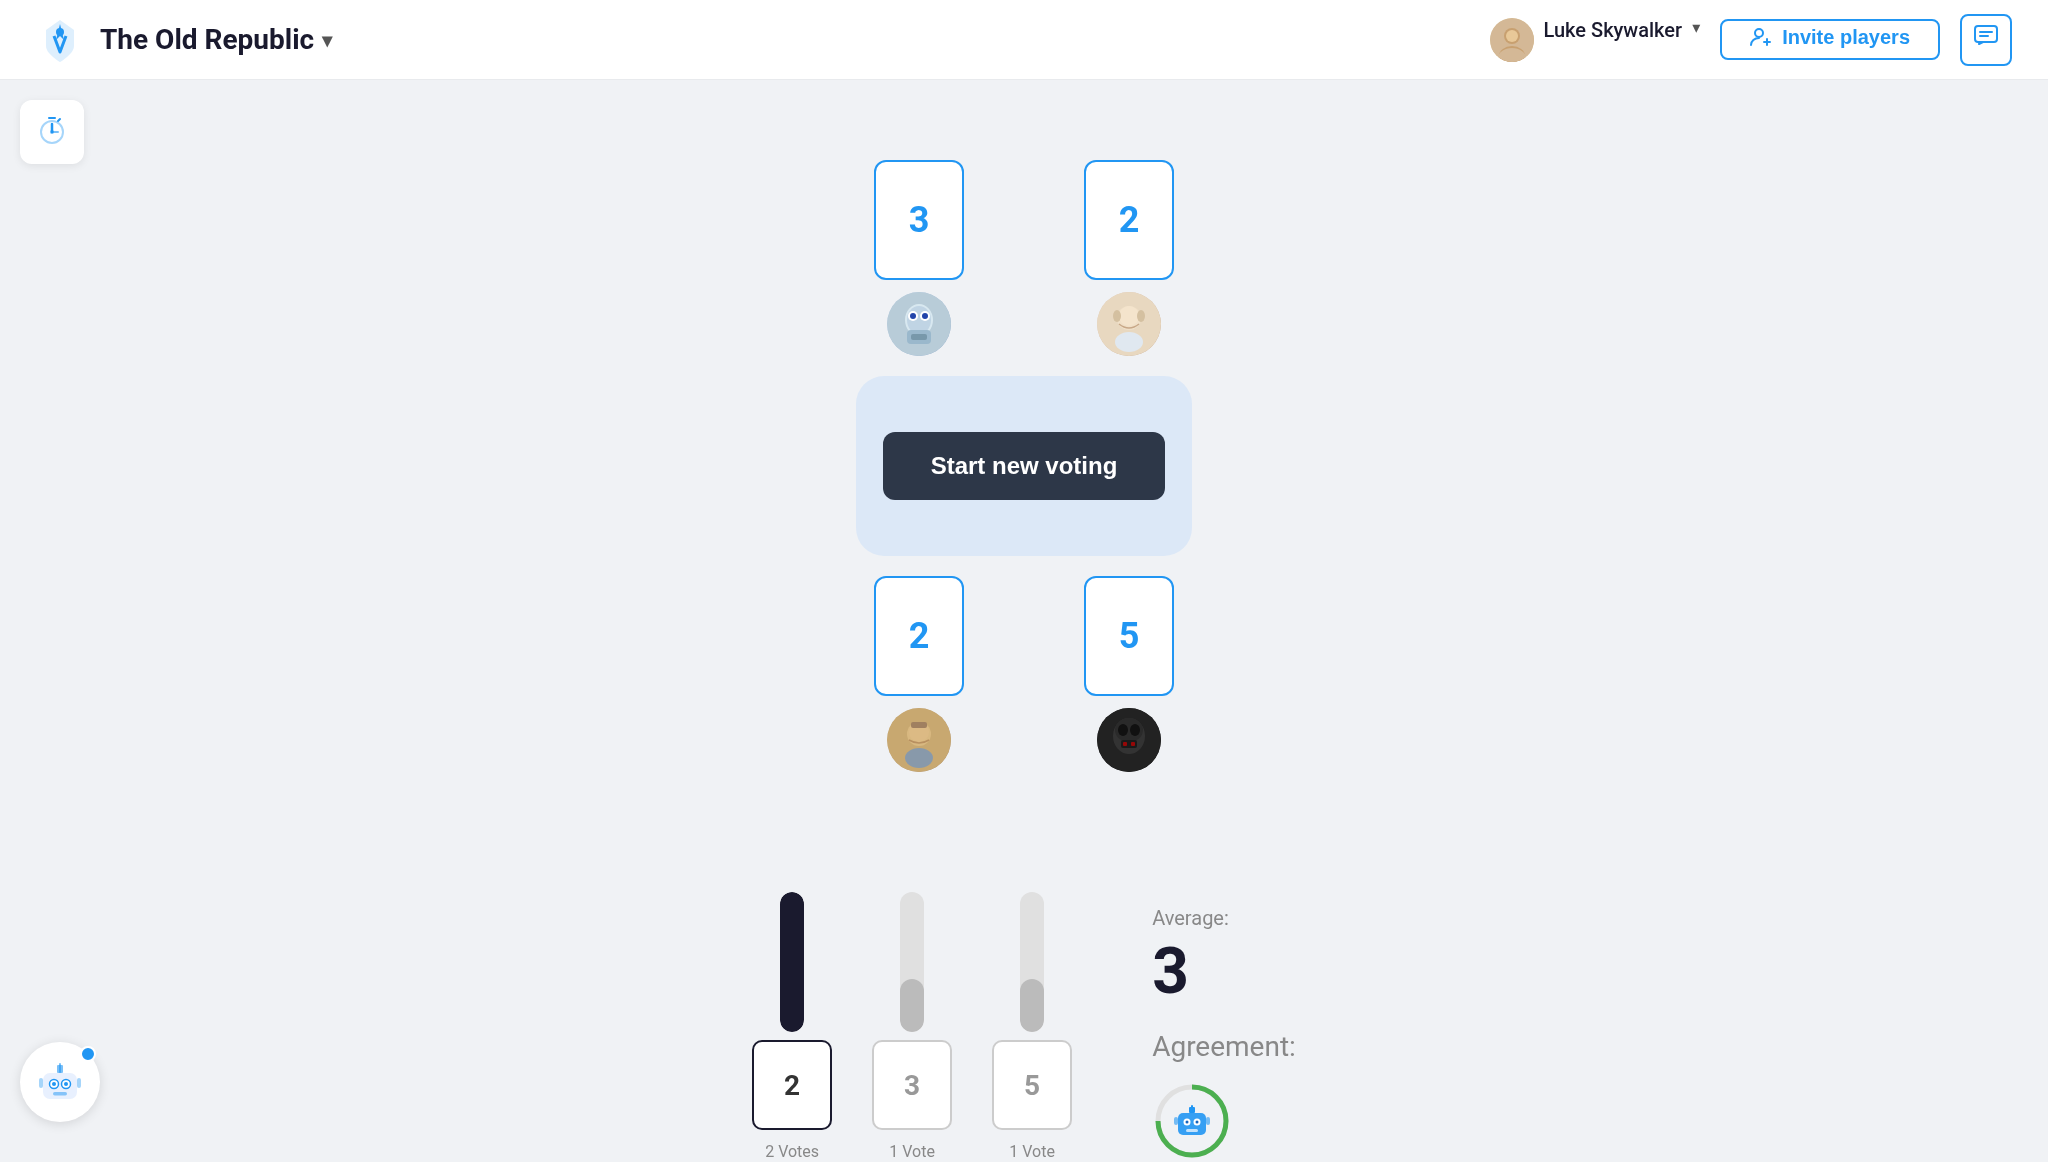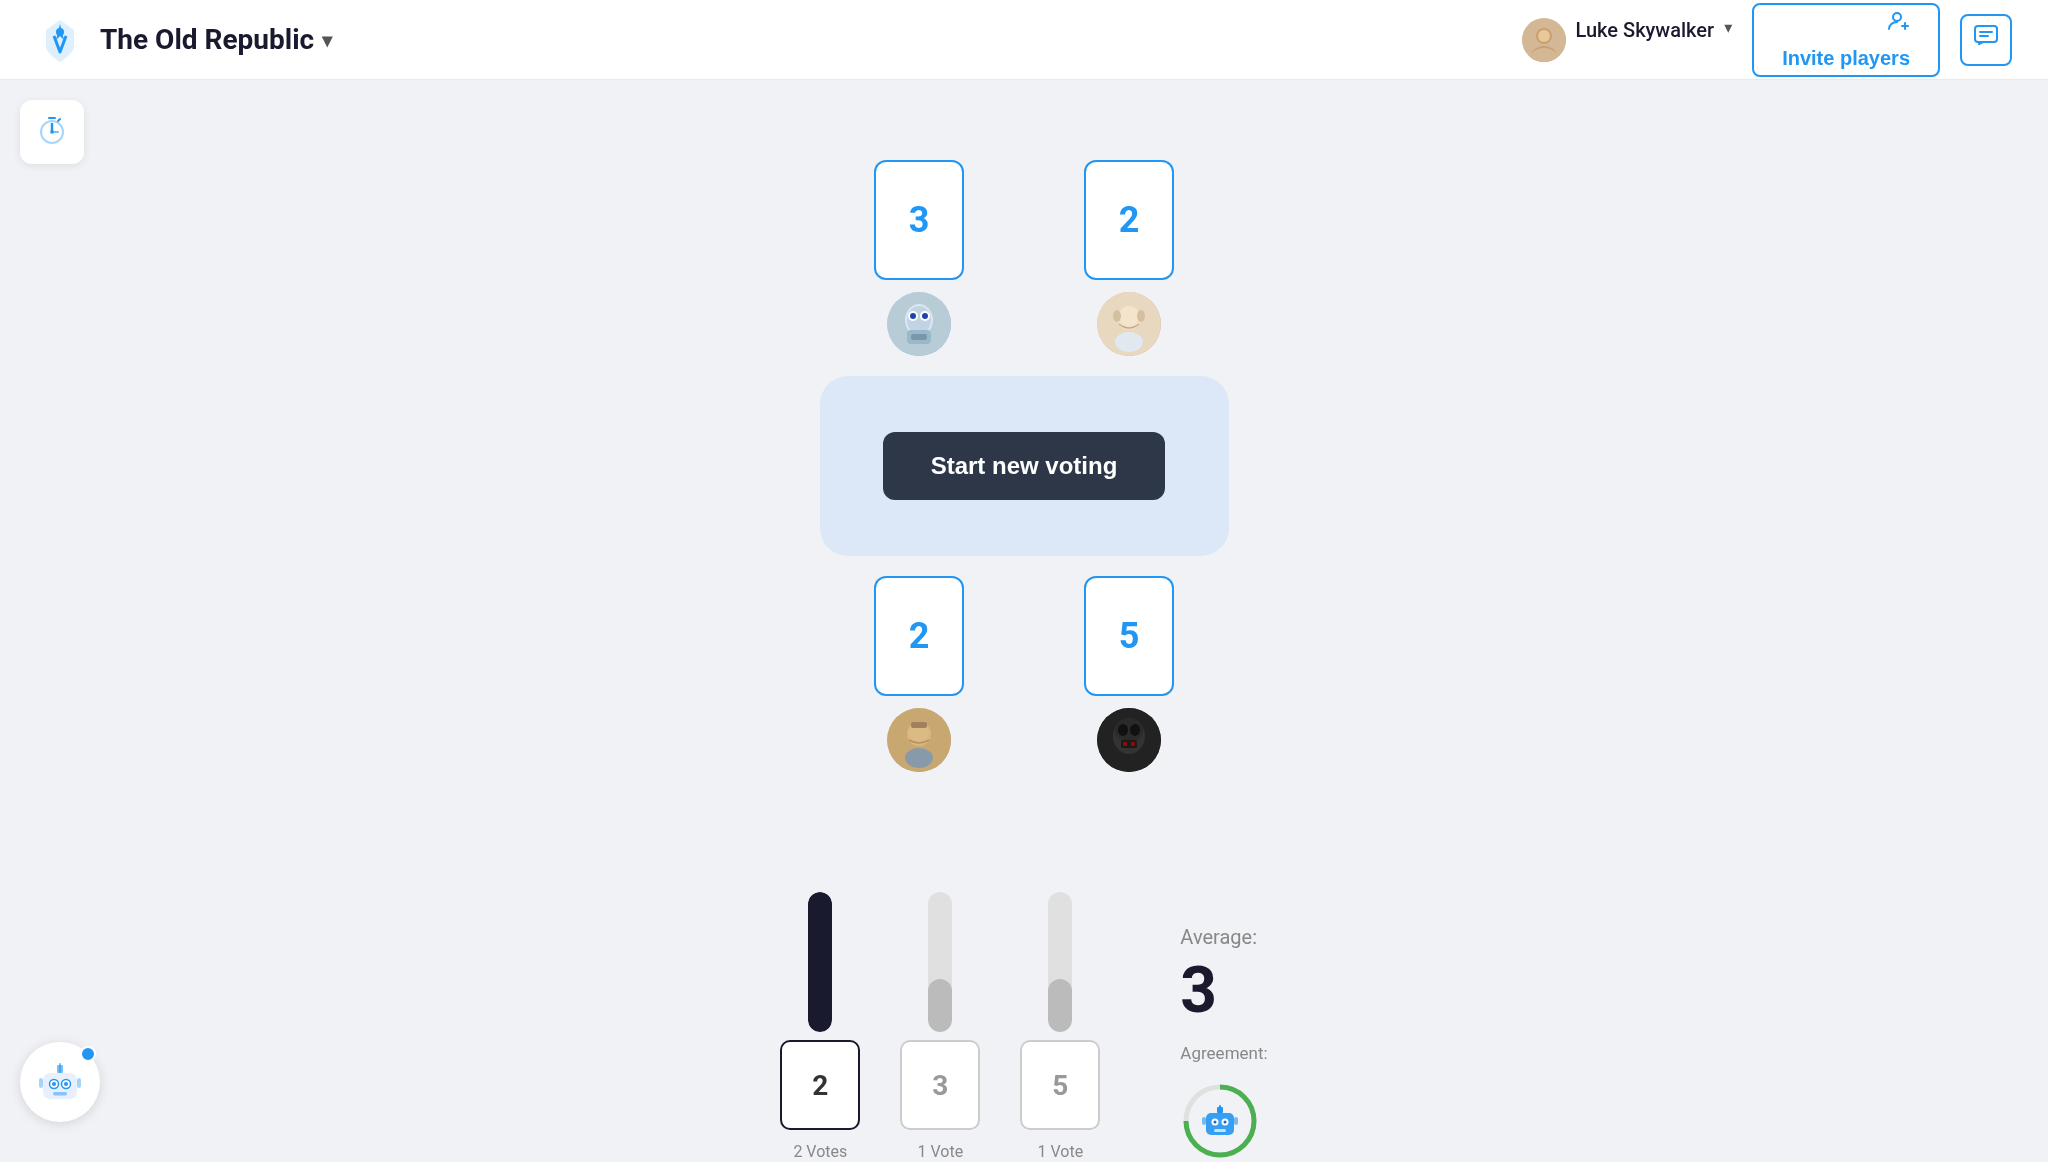--- a/index.html
+++ b/index.html
@@ -76,31 +76,30 @@
       font-size: 20px;
       font-weight: 500;
       color: #1a1a2e;
     }
     .user-chevron {
       font-size: 16px;
       color: #555;
     }
     .invite-btn {
       display: flex;
-      align-items: flex-end;
+      align-items: flex-start;
       gap: 10px;
       border: 2px solid #2196f3;
       background: transparent;
       color: #2196f3;
       font-size: 20px;
       font-weight: 600;
       padding: 5px 28px;
       border-radius: 8px;
       cursor: pointer;
-      flex-direction: column;
     }
     .chat-btn {
       width: 52px;
       height: 52px;
       border: 2px solid #2196f3;
       background: transparent;
       border-radius: 8px;
       display: flex;
       align-items: center;
       justify-content: center;
@@ -179,21 +178,21 @@
       background: #ccc;
       overflow: hidden;
       display: flex;
       align-items: center;
       justify-content: center;
       font-size: 28px;
     }
 
     
     .center-table {
-      width: 409px;
+      width: 336px;
       height: 180px;
       background: #dce8f7;
       border-radius: 28px;
       display: flex;
       align-items: center;
       justify-content: center;
       margin: 20px 0;
     }
 
     .start-voting-btn {
@@ -309,23 +308,23 @@
       font-size: 20px;
       color: #888;
     }
     .average-value {
       font-size: 64px;
       font-weight: 700;
       color: #1a1a2e;
       line-height: 1;
     }
     .agreement-label {
-      font-size: 17px;
+      font-size: 28px;
       color: #888;
-      margin-top: 10px;
+      margin-top: 16px;
     }
 
     
     .bot-icon {
       position: fixed;
       bottom: 40px;
       left: 20px;
       width: 80px;
       height: 80px;
       background: #fff;

